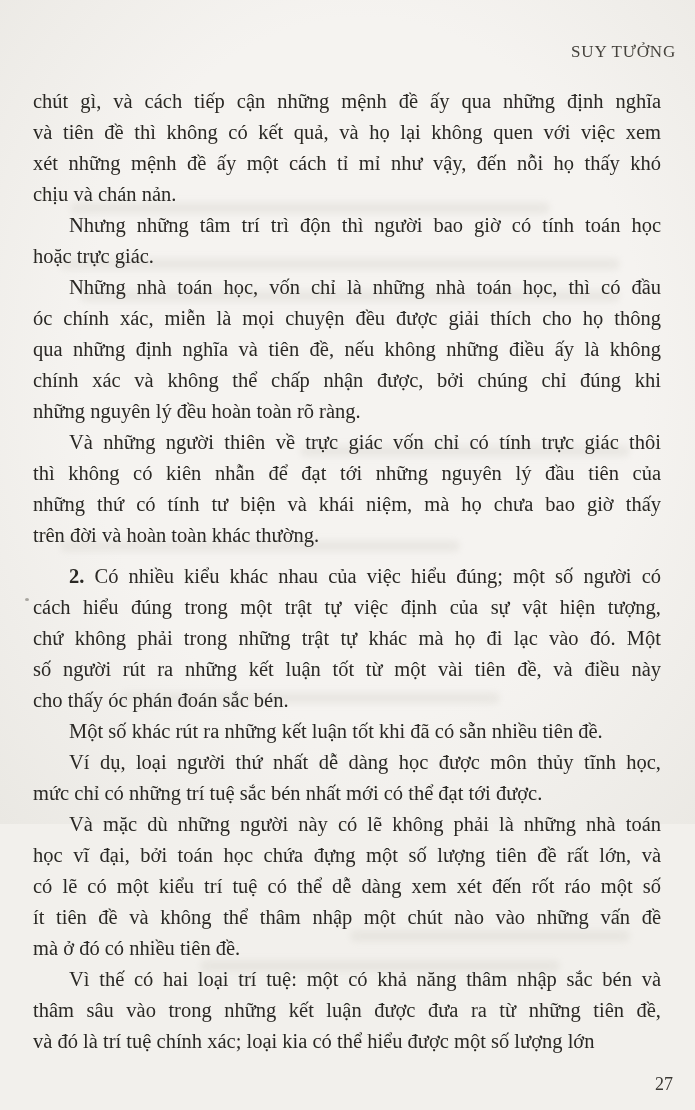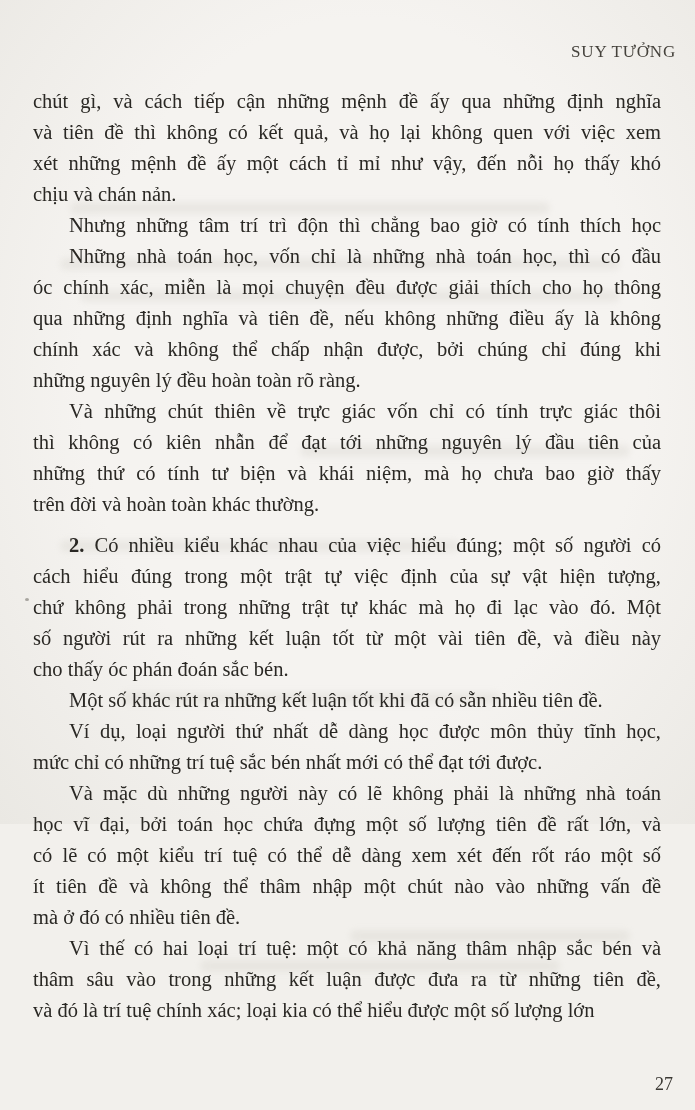--- a/index.html
+++ b/index.html
@@ -71,31 +71,32 @@
   <div class="running-header">SUY TƯỞNG</div>
 
   <div class="body-text">
       <div class="para">
         <div class="line">chút gì, và cách tiếp cận những mệnh đề ấy qua những định nghĩa</div>
         <div class="line">và tiên đề thì không có kết quả, và họ lại không quen với việc xem</div>
         <div class="line">xét những mệnh đề ấy một cách tỉ mỉ như vậy, đến nỗi họ thấy khó</div>
         <div class="line last">chịu và chán nản.</div>
       </div>
       <div class="para">
-        <div class="line ind">Nhưng những tâm trí trì độn thì chẳng bao giờ có tính thích học</div>
+        <div class="line ind">Nhưng những tâm trí trì độn thì người bao giờ có tính toán học</div>
+        <div class="line last">hoặc trực giác.</div>
       </div>
       <div class="para">
         <div class="line ind">Những nhà toán học, vốn chỉ là những nhà toán học, thì có đầu</div>
         <div class="line">óc chính xác, miễn là mọi chuyện đều được giải thích cho họ thông</div>
         <div class="line">qua những định nghĩa và tiên đề, nếu không những điều ấy là không</div>
         <div class="line">chính xác và không thể chấp nhận được, bởi chúng chỉ đúng khi</div>
         <div class="line last">những nguyên lý đều hoàn toàn rõ ràng.</div>
       </div>
       <div class="para">
-        <div class="line ind">Và những chút thiên về trực giác vốn chỉ có tính trực giác thôi</div>
+        <div class="line ind">Và những người thiên về trực giác vốn chỉ có tính trực giác thôi</div>
         <div class="line">thì không có kiên nhẫn để đạt tới những nguyên lý đầu tiên của</div>
         <div class="line">những thứ có tính tư biện và khái niệm, mà họ chưa bao giờ thấy</div>
         <div class="line last">trên đời và hoàn toàn khác thường.</div>
       </div>
       <div class="para sp">
         <div class="line ind"><b>2.</b> Có nhiều kiểu khác nhau của việc hiểu đúng; một số người có</div>
         <div class="line">cách hiểu đúng trong một trật tự việc định của sự vật hiện tượng,</div>
         <div class="line">chứ không phải trong những trật tự khác mà họ đi lạc vào đó. Một</div>
         <div class="line">số người rút ra những kết luận tốt từ một vài tiên đề, và điều này</div>
         <div class="line last">cho thấy óc phán đoán sắc bén.</div>

